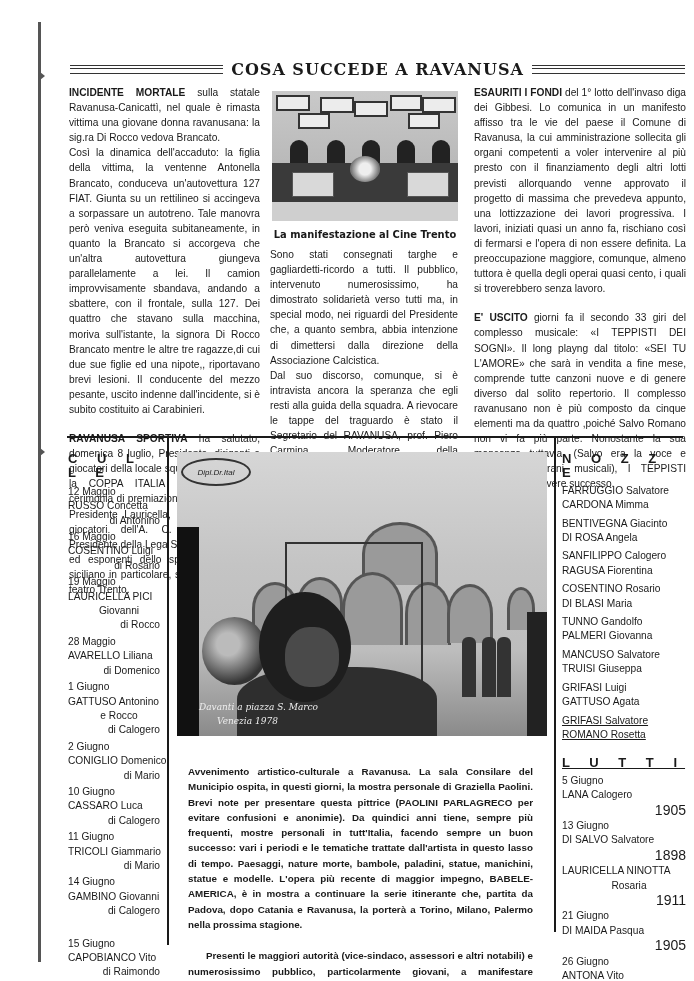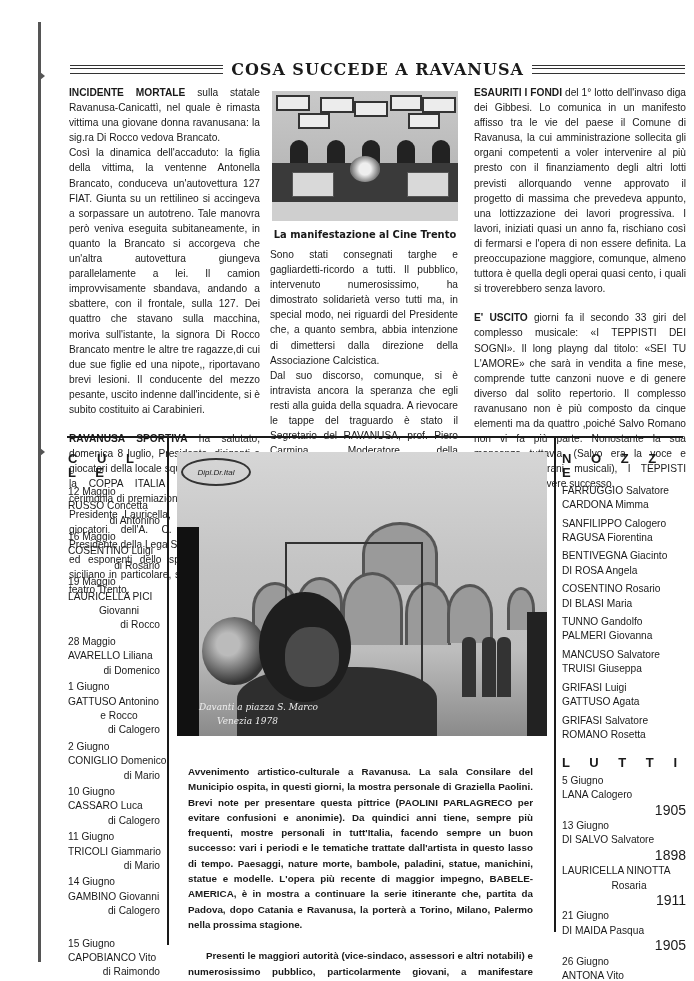--- a/index.html
+++ b/index.html
@@ -208,49 +208,49 @@
 </div>
 
 <div class="list" style="left:562px; top:452px; width:124px;">
   <div class="section-title" style="margin-bottom:3px;">N O Z Z E</div>
   <div id="nozze-entries">
       <div style="margin-bottom: 4px;">
         <div class="row ">FARRUGGIO Salvatore</div>
         <div class="row ">CARDONA Mimma</div>
       </div>
       <div style="margin-bottom: 4px;">
+        <div class="row ">BENTIVEGNA Giacinto</div>
+        <div class="row ">DI ROSA Angela</div>
+      </div>
+      <div style="margin-bottom: 4px;">
         <div class="row ">SANFILIPPO Calogero</div>
         <div class="row ">RAGUSA Fiorentina</div>
       </div>
       <div style="margin-bottom: 4px;">
-        <div class="row ">BENTIVEGNA Giacinto</div>
-        <div class="row ">DI ROSA Angela</div>
-      </div>
-      <div style="margin-bottom: 4px;">
         <div class="row ">COSENTINO Rosario</div>
         <div class="row ">DI BLASI Maria</div>
       </div>
       <div style="margin-bottom: 4px;">
         <div class="row ">TUNNO Gandolfo</div>
         <div class="row ">PALMERI Giovanna</div>
       </div>
       <div style="margin-bottom: 4px;">
         <div class="row ">MANCUSO Salvatore</div>
         <div class="row ">TRUISI Giuseppa</div>
       </div>
       <div style="margin-bottom: 4px;">
         <div class="row ">GRIFASI Luigi</div>
         <div class="row ">GATTUSO Agata</div>
       </div>
-      <div style="margin-bottom: 4px;">
+      <div style="margin-bottom: 4px; text-decoration: underline;">
         <div class="row ">GRIFASI Salvatore</div>
         <div class="row ">ROMANO Rosetta</div>
       </div>
     </div>
-  <div class="section-title" style="margin:14px 0 3px 0;">L U T T I</div>
+  <div class="section-title" style="margin:14px 0 3px 0;text-decoration:underline;">L U T T I</div>
   <div id="lutti-entries">
       <div style="margin-bottom: 2px;">
         <div class="row ">5 Giugno</div>
         <div class="row ">LANA Calogero</div>
         <div class="row year">1905</div>
       </div>
       <div style="margin-bottom: 2px;">
         <div class="row ">13 Giugno</div>
         <div class="row ">DI SALVO Salvatore</div>
         <div class="row year">1898</div>

